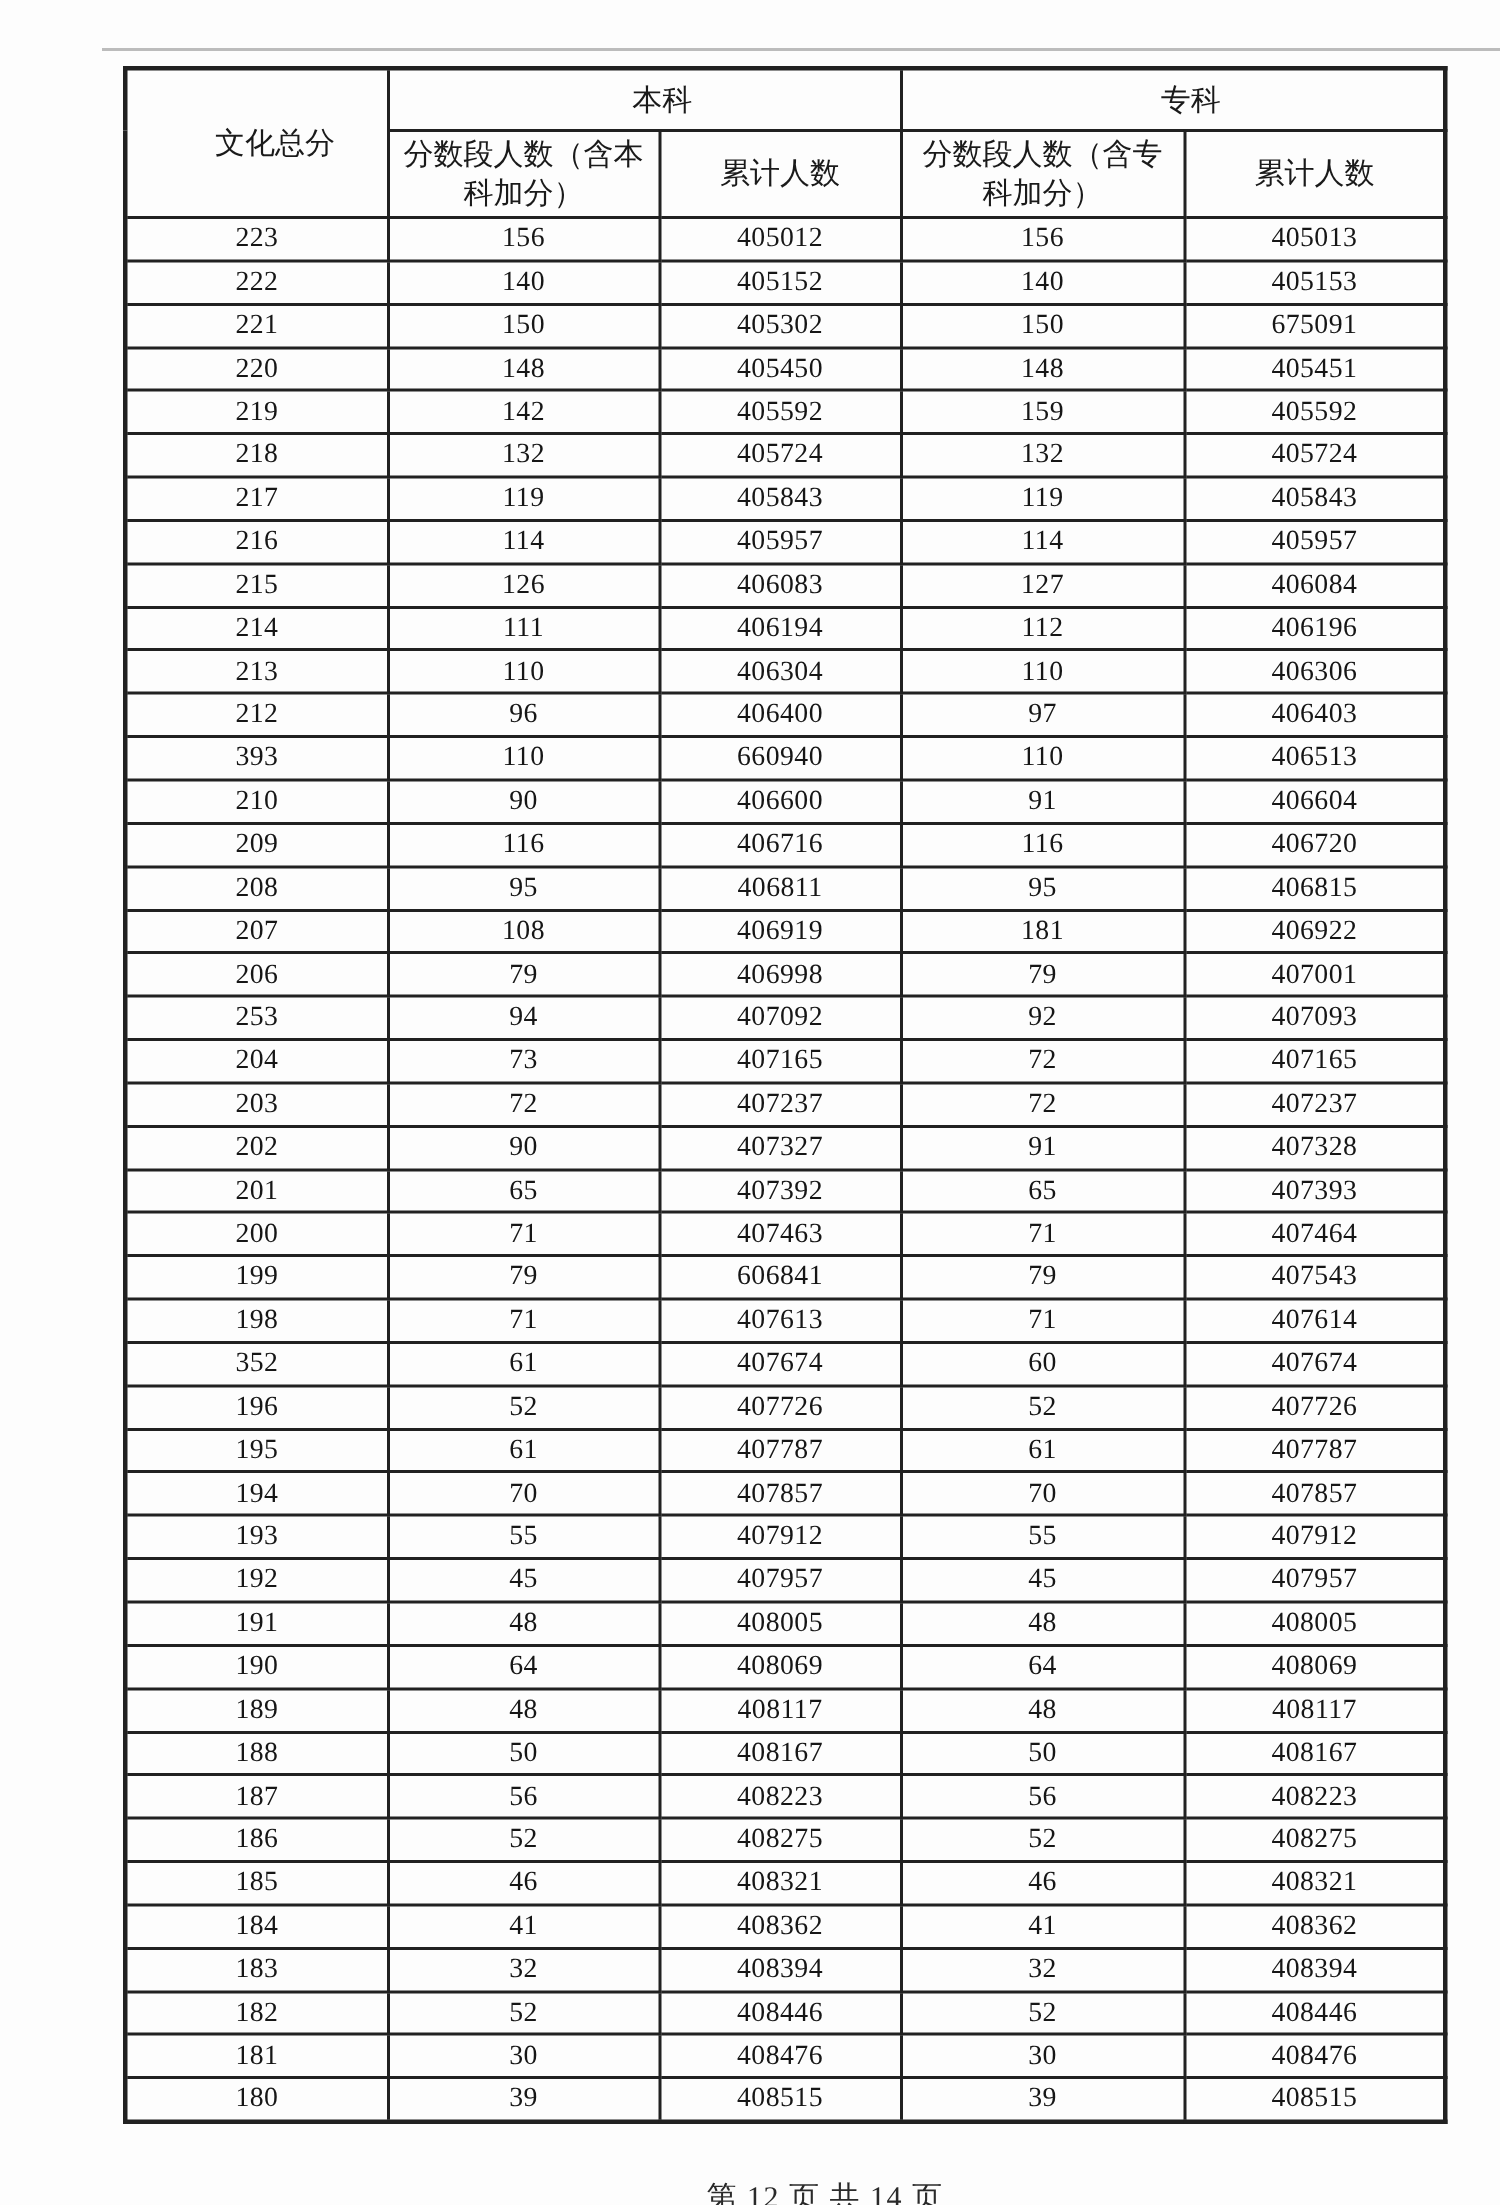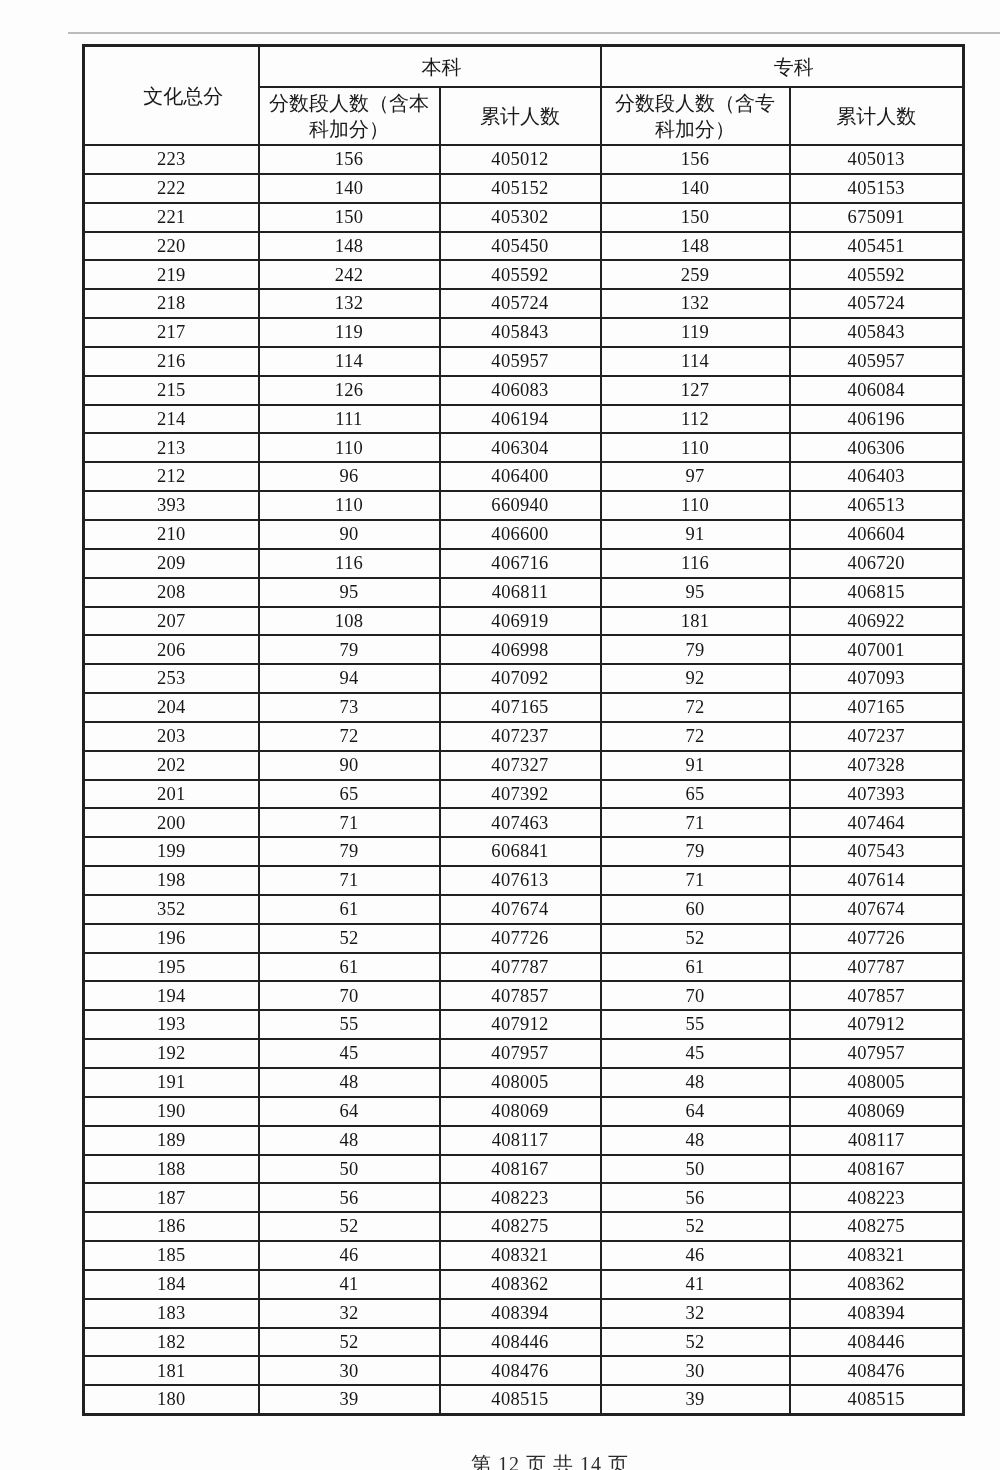--- a/index.html
+++ b/index.html
@@ -125,23 +125,23 @@
         </tr>
         <tr>
           <td>220</td>
           <td>148</td>
           <td>405450</td>
           <td>148</td>
           <td>405451</td>
         </tr>
         <tr>
           <td>219</td>
-          <td>242</td>
+          <td>142</td>
           <td>405592</td>
-          <td>259</td>
+          <td>159</td>
           <td>405592</td>
         </tr>
         <tr>
           <td>218</td>
           <td>132</td>
           <td>405724</td>
           <td>132</td>
           <td>405724</td>
         </tr>
         <tr>

